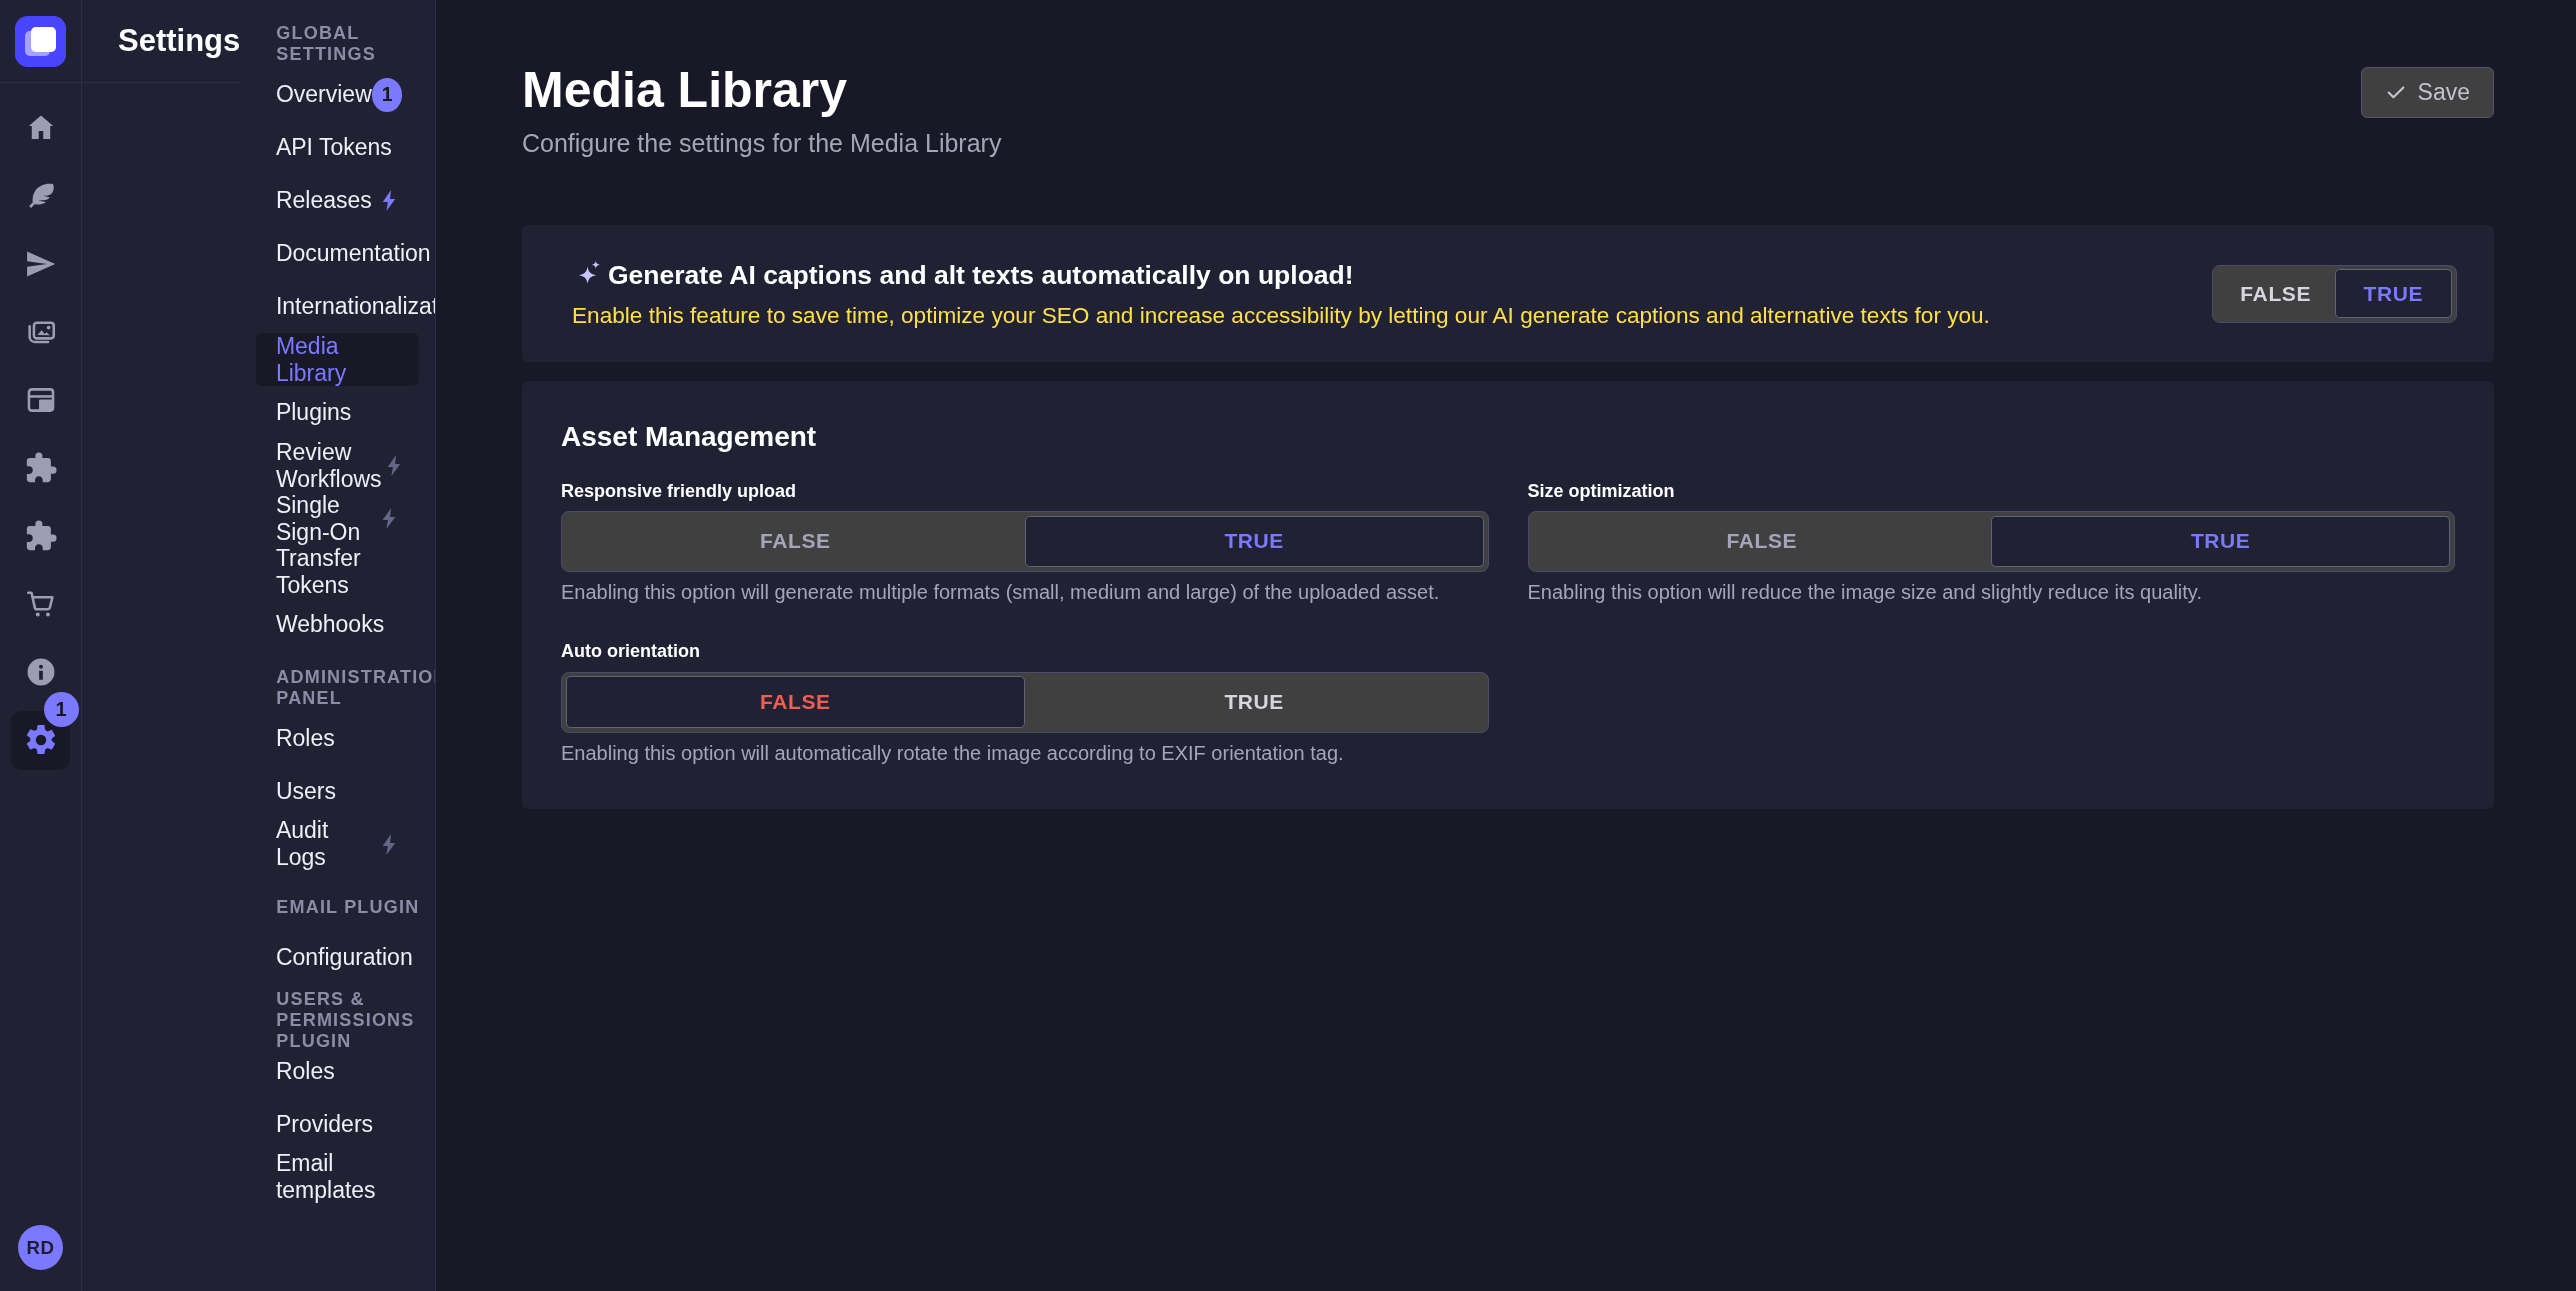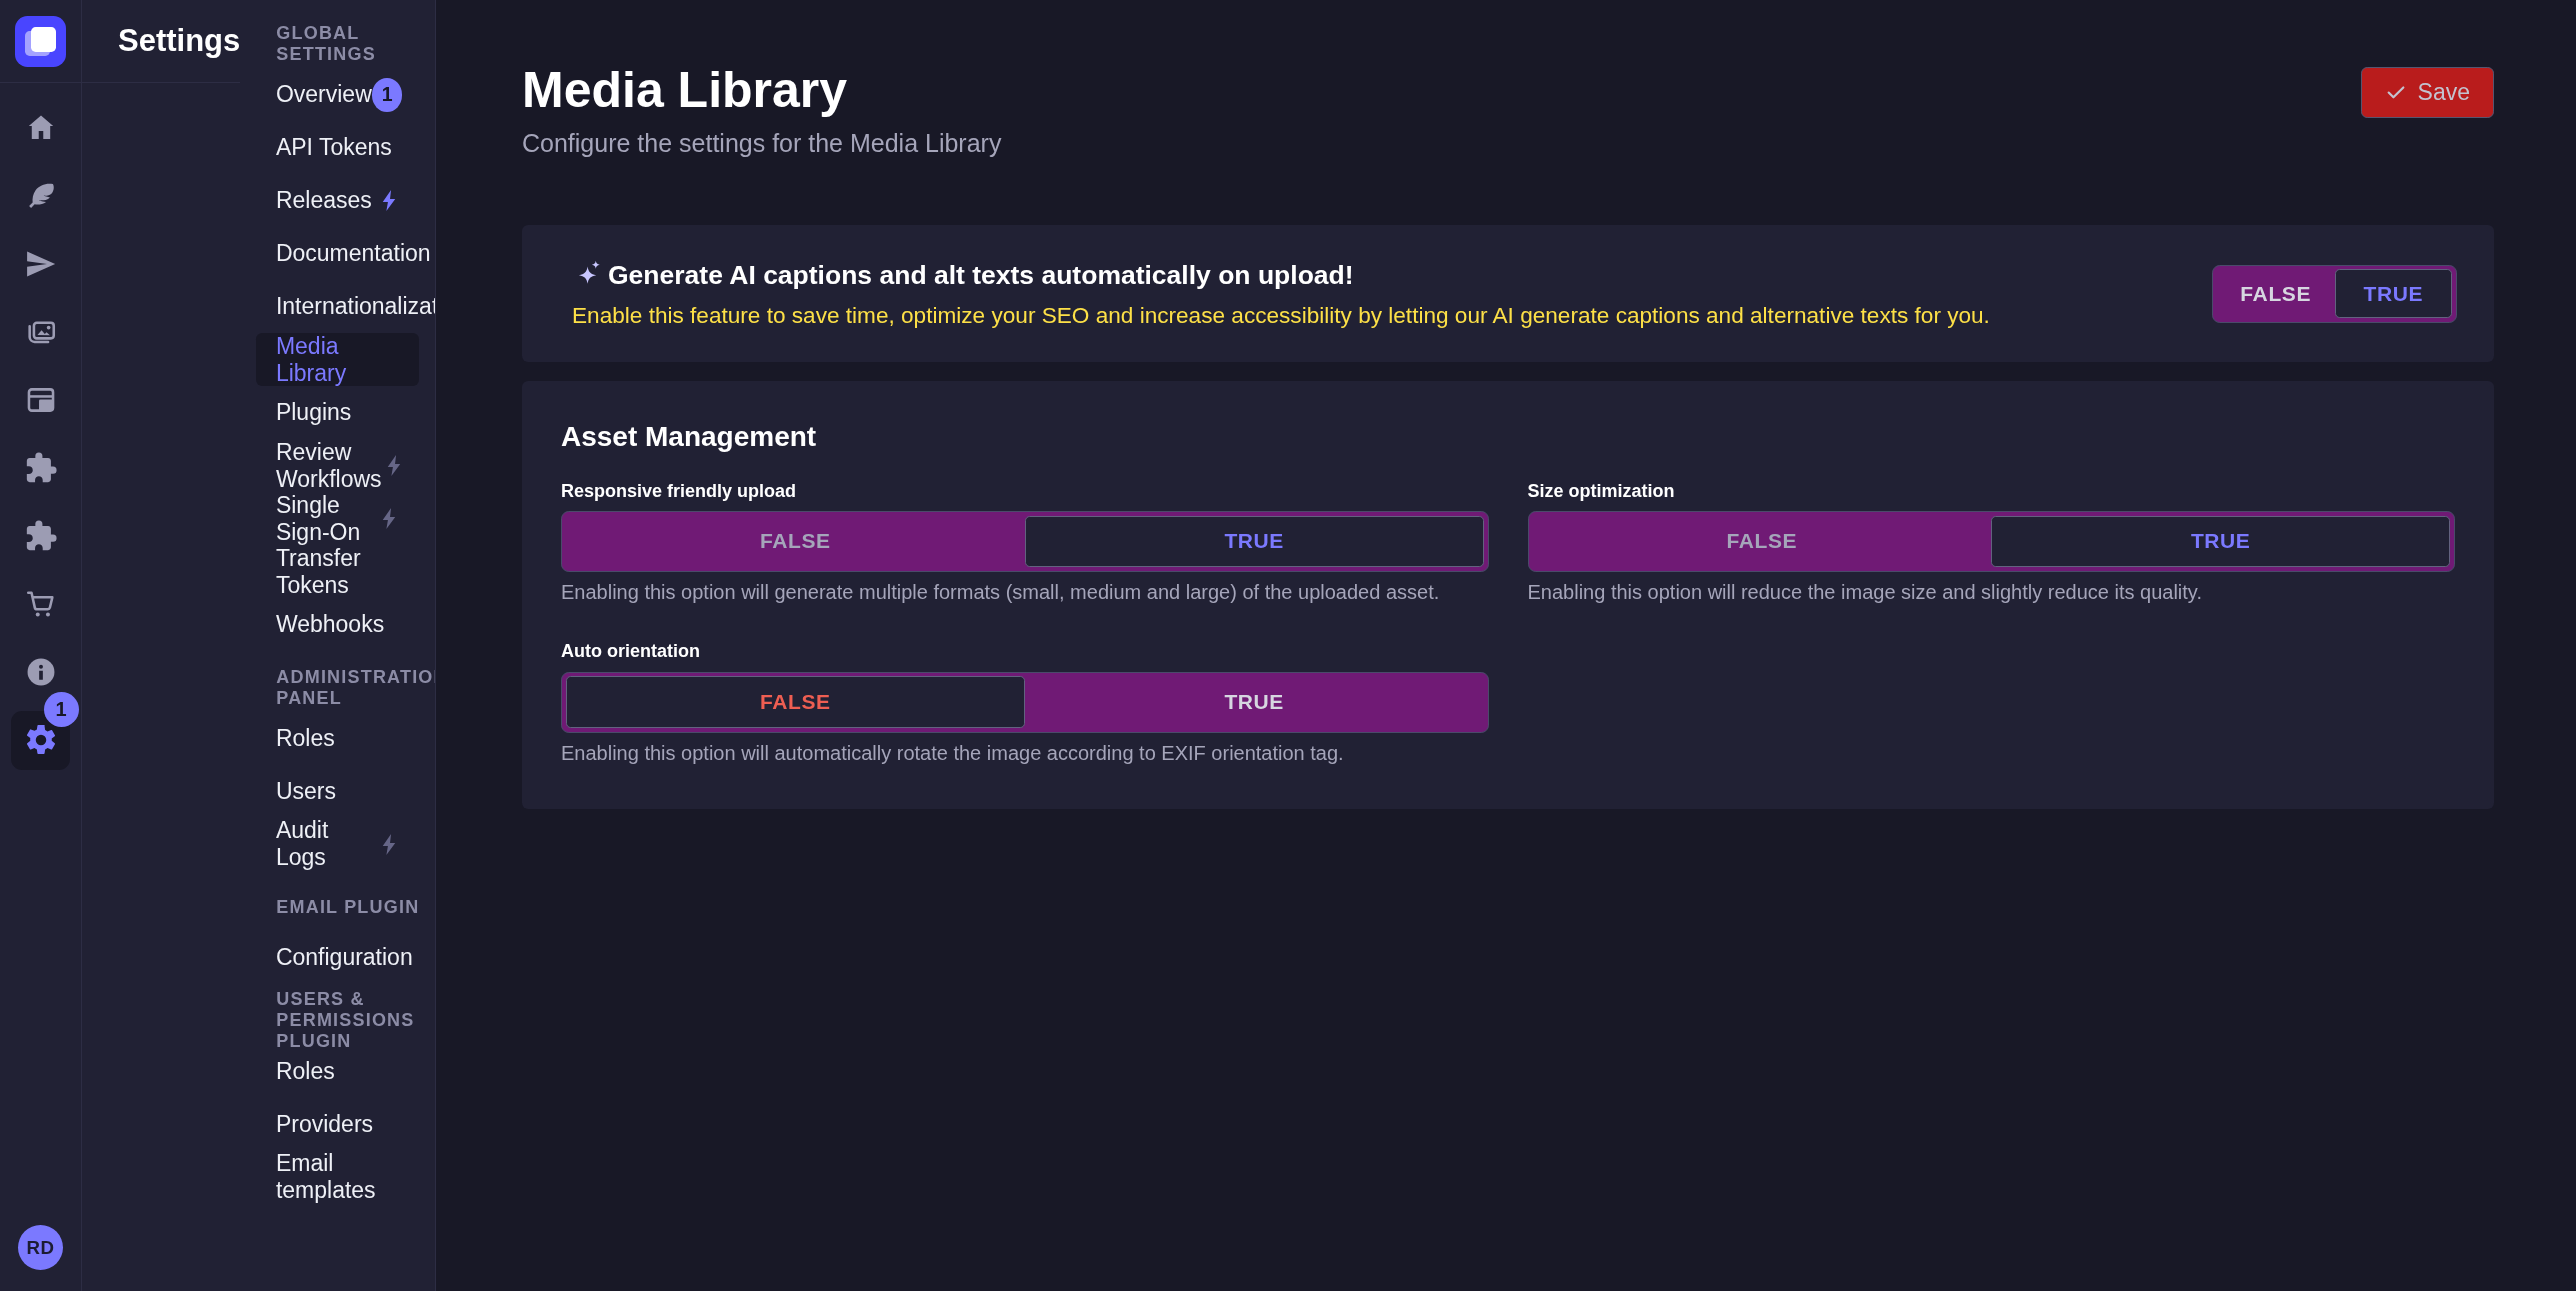--- a/index.html
+++ b/index.html
@@ -49,32 +49,32 @@
   .bolt { margin-left:auto; display:flex; color:#666687; }
   .bolt.purple { color:#7b79ff; }
   .bolt svg { width:25px; height:25px; }
 
   
   .content { flex:1; background:#181826; padding:0 82px 0 86px; }
   .content-head { padding-top:65px; display:flex; justify-content:space-between; align-items:flex-start; }
   .page-title { font-size:50px; font-weight:700; color:#ffffff; line-height:1; margin:0; }
   .page-sub { margin-top:14px; font-size:25px; color:#a5a5ba;text-align:center; }
   .save-btn { display:flex; align-items:center; gap:11px; height:51px; padding:0 23px; margin-top:1.6px;
-    background:#b91c1c; border:0.8px solid #55556f; border-radius:6.2px; color:#c3c3cf; font-size:23px; cursor:pointer; }
+    background:#404040; border:0.8px solid #55556f; border-radius:6.2px; color:#c3c3cf; font-size:23px; cursor:pointer; }
   .save-btn svg { width:22px; height:22px; }
 
   .banner { margin-top:67px; background:#212134; border-radius:6.2px; height:137px;
     display:flex; align-items:center; justify-content:space-between; padding:0 37px 0 50px; }
   .banner-row1 { display:flex; align-items:center; gap:2px; }
   .sparkle { color:#c8c6ff; display:flex; }
   .sparkle svg { width:34px; height:34px; }
   .banner-title { font-size:26.5px; font-weight:700; color:#ffffff; }
   .banner-desc { margin-top:11px; font-size:22.6px; color:#fde047; }
 
-  .toggle { background:#701a75; border:0.8px solid #4a4a6a; border-radius:7.8px; padding:3.9px; display:flex; }
+  .toggle { background:#404040; border:0.8px solid #4a4a6a; border-radius:7.8px; padding:3.9px; display:flex; }
   .toggle.small { width:245px; height:58px; flex-shrink:0; }
   .seg { flex:1; display:flex; align-items:center; justify-content:center; font-size:21px; font-weight:700;
     letter-spacing:0.6px; color:#a5a5ba; border-radius:4.7px; border:0.8px solid transparent; cursor:pointer; }
   .seg.bright { color:#d6d6e0; }
   .seg.sel { border-color:#62627f; background:#212134; }
   .seg.sel.on  { color:#7b79ff; }
   .seg.sel.off { color:#ee5e52; }
 
   .panel { margin-top:18.7px; background:#212134; border-radius:6.2px; padding:40px 39px 44px; }
   .panel-title { font-size:28px; font-weight:700; color:#ffffff; }

